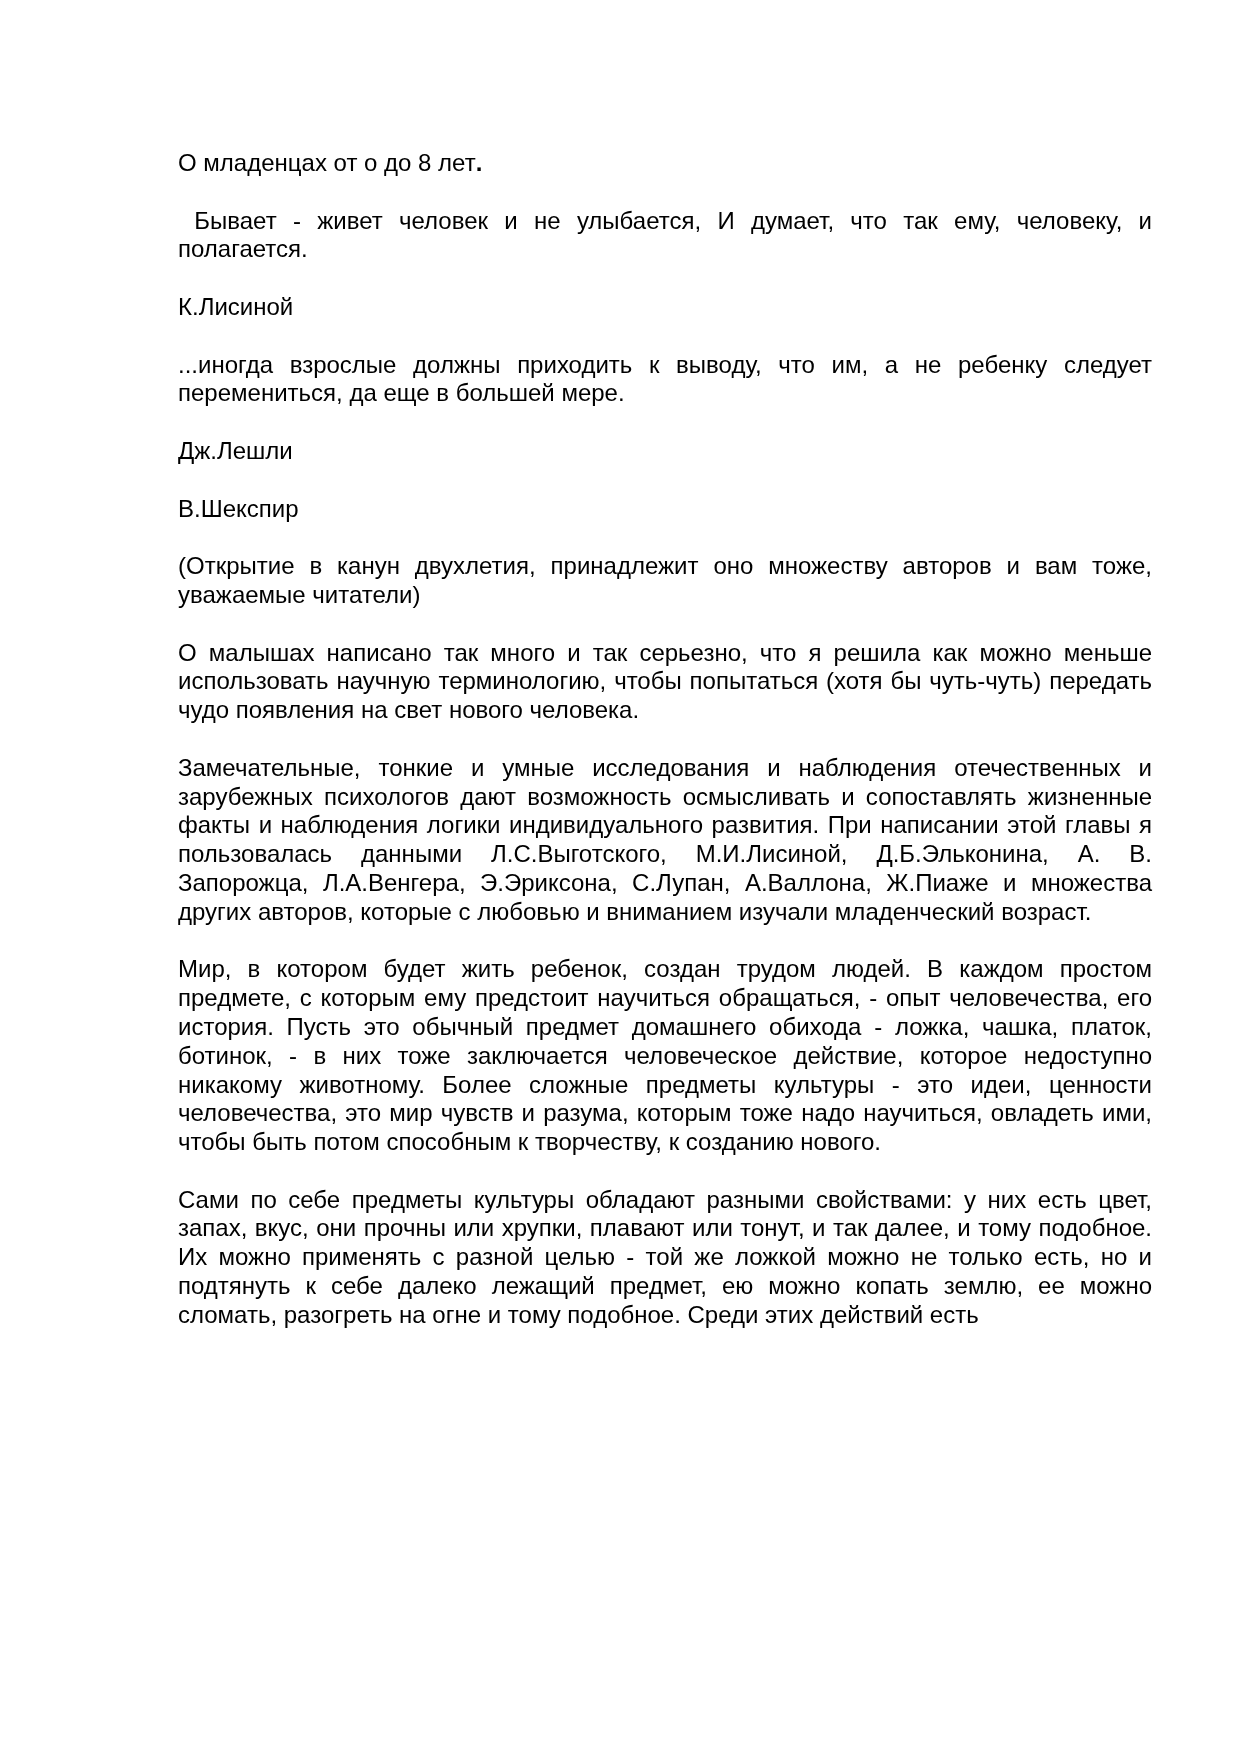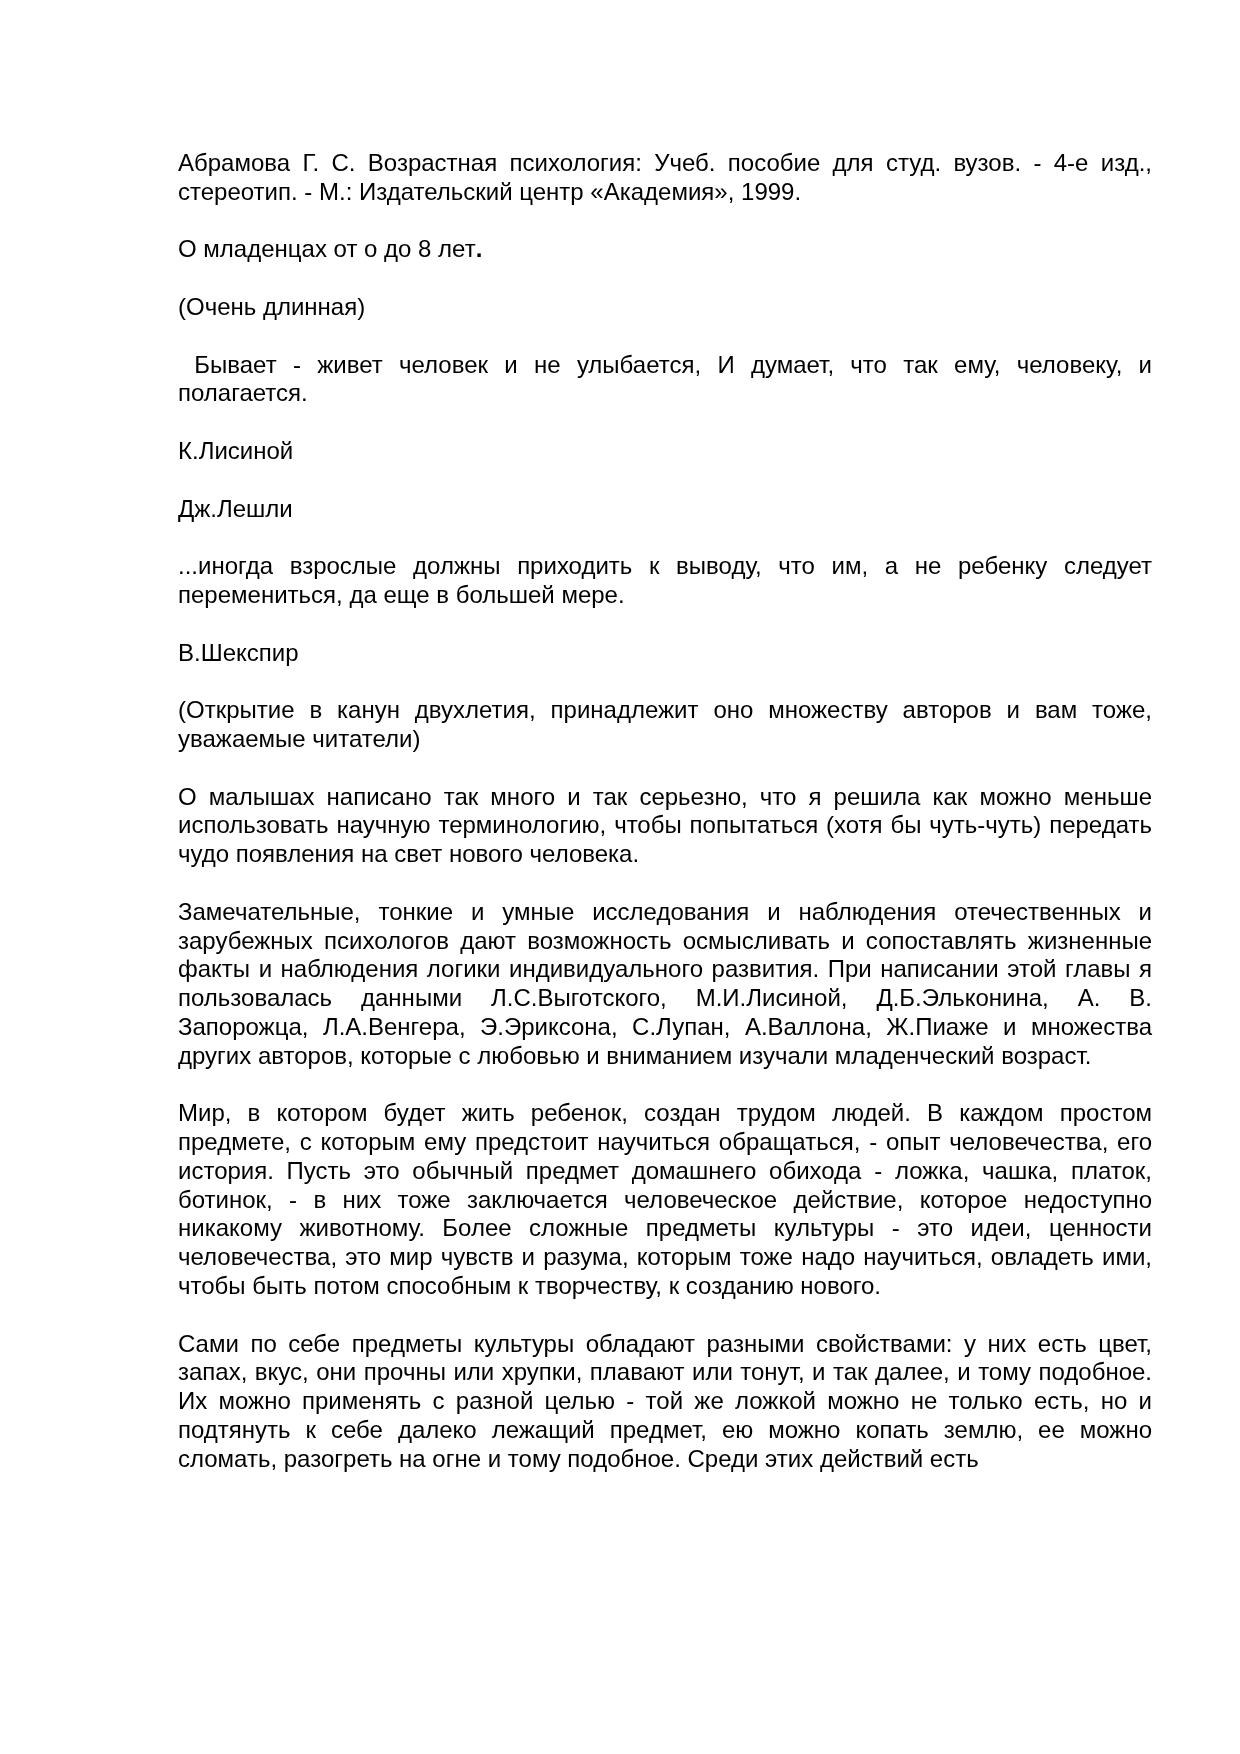--- a/index.html
+++ b/index.html
@@ -32,33 +32,31 @@
   .bold-period {
     font-weight: 700;
   }
 </style>
 </head>
 <body style="background: rgb(255, 255, 255);">
 
 <div class="page">
   <div class="page-content" style="color: rgb(0, 0, 0);">
 
-    <p>Абрамова Г. С. Возрастная психология: Учеб. пособие для студ. вузов. - 4-е изд., стереотип. - М.: Издательский центр «Академия», 1999.</p>
 
     <p><span>О младенцах от о до 8 лет</span><span class="bold-period">.</span></p>
 
-    <p>(Очень длинная)</p>
 
     <p>&nbsp;Бывает - живет человек и не улыбается, И думает, что так ему, человеку, и полагается.</p>
 
     <p>К.Лисиной</p>
 
+    <p>...иногда взрослые должны приходить к выводу, что им, а не ребенку следует перемениться, да еще в большей мере.</p>
+
     <p>Дж.Лешли</p>
-
-    <p>...иногда взрослые должны приходить к выводу, что им, а не ребенку следует перемениться, да еще в большей мере.</p>
 
 
 
     <p>В.Шекспир</p>
 
     <p>(Открытие в канун двухлетия, принадлежит оно множеству авторов и вам тоже, уважаемые читатели)</p>
 
     <p>О малышах написано так много и так серьезно, что я решила как можно меньше использовать научную терминологию, чтобы попытаться (хотя бы чуть-чуть) передать чудо появления на свет нового человека.</p>
 
     <p>Замечательные, тонкие и умные исследования и наблюдения отечественных и зарубежных психологов дают возможность осмысливать и сопоставлять жизненные факты и наблюдения логики индивидуального развития. При написании этой главы я пользовалась данными Л.С.Выготского, М.И.Лисиной, Д.Б.Эльконина, А. В. Запорожца, Л.А.Венгера, Э.Эриксона, С.Лупан, А.Валлона, Ж.Пиаже и множества других авторов, которые с любовью и вниманием изучали младенческий возраст.</p>

